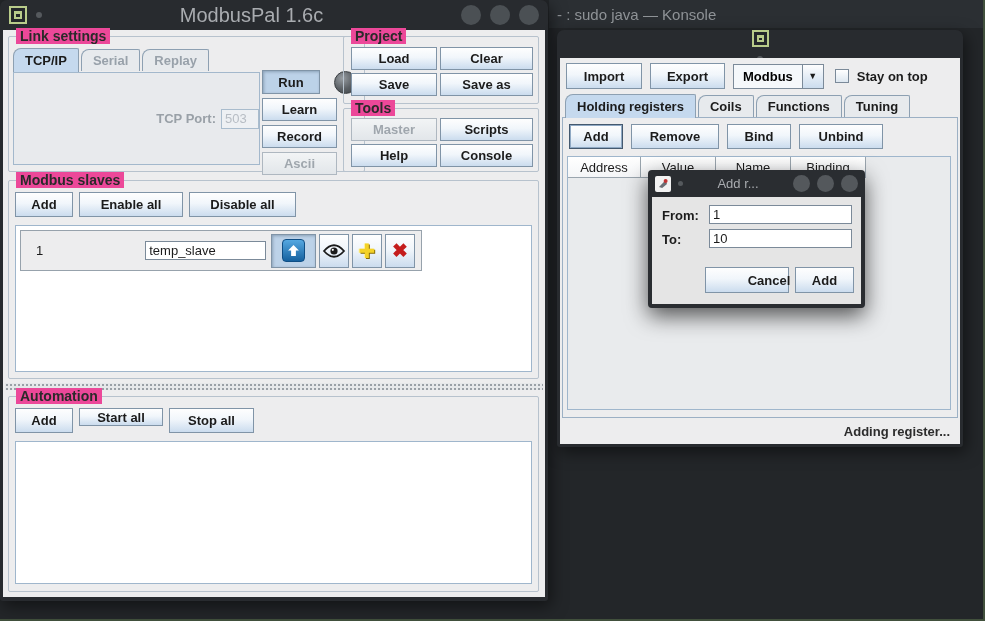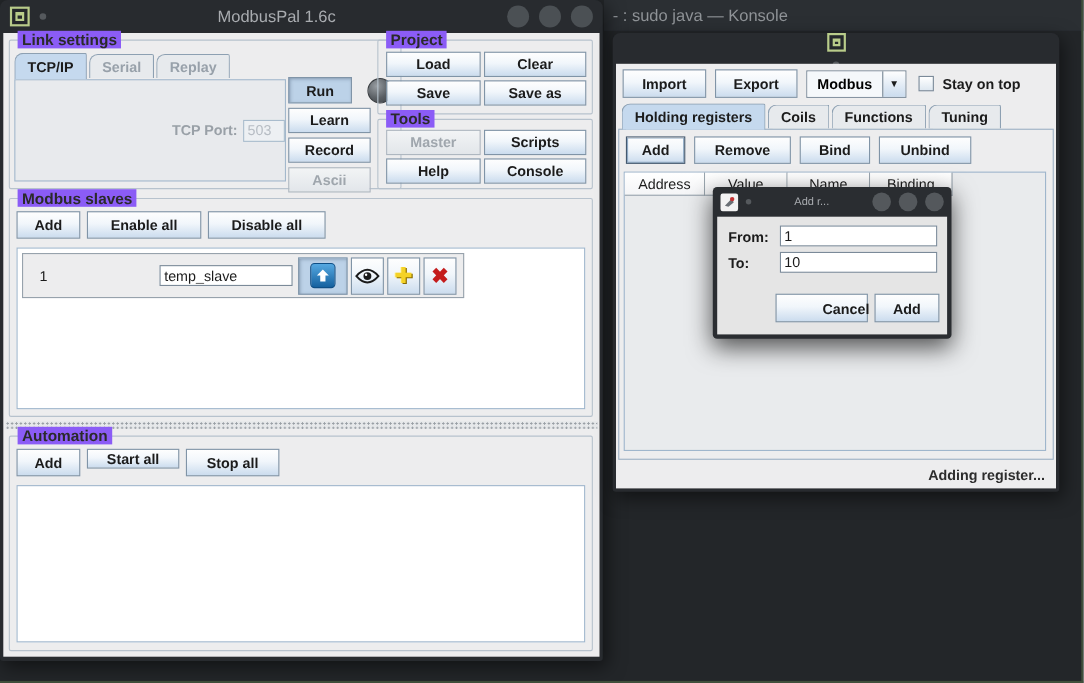--- a/index.html
+++ b/index.html
@@ -3,40 +3,40 @@
 <meta charset="utf-8">
 <style>
   * { box-sizing: border-box; margin: 0; padding: 0; }
   html,body { width:985px; height:621px; overflow:hidden; }
   body { position:relative; background:#232629; font-family:"Liberation Sans",sans-serif; }
 
   
   .win { position:absolute; background:#282b2f; border-radius:7px 7px 3px 3px;
          box-shadow: 3px 5px 16px rgba(0,0,0,.5); }
   .tbar { display:flex; align-items:center; gap:9px; padding:0 9px; height:30px;
-          color:#a9acb0; font-size:15px; }
+          color:#a9acb0; font-size:20px; }
   .tbar .wtitle { flex:1; text-align:center; white-space:nowrap; overflow:hidden; }
   .appicon { width:18px; height:18px; border:2px solid #b9cc8a; background:#24272a;
              display:flex; align-items:center; justify-content:center; flex:none; }
   .appicon i { display:block; width:8px; height:8px; border:2px solid #b9cc8a; border-top-width:3px; }
   .tdot { width:6px; height:6px; border-radius:50%; background:#55595d; flex:none; }
   .wcirc { width:20px; height:20px; border-radius:50%; background:#4b5054; flex:none; }
   .wbody { position:absolute; background:#ededee; left:3px; right:3px; top:30px; bottom:4px; }
 
   
   .jb { display:inline-flex; align-items:center; justify-content:center;
         font:bold 13px "Liberation Sans",sans-serif; color:#1b1b1b;
         background:linear-gradient(to bottom,#fefefe 0%,#f1f6fb 45%,#cbdcee 100%);
         border:1px solid #8094a7; cursor:default; white-space:nowrap; }
   .jb.disabled { color:#9fa6ad; background:linear-gradient(#f2f4f5,#e2e6ea); border-color:#aeb7c0; }
   .jb.selected { background:#bcd2e8; box-shadow:inset 1px 1px 3px rgba(80,100,125,.45); }
   .jb.focused  { border-color:#44596f; box-shadow:inset 0 0 0 1px #8fa9c4; }
 
   .group { position:absolute; border:1px solid #b7c2cd; border-radius:2px; }
-  .gtitle { position:absolute; top:-9px; left:7px; background:#8b5cf6; padding:0 4px;
+  .gtitle { position:absolute; top:-9px; left:7px; background:#ec4899; padding:0 4px;
             font:bold 14px "Liberation Sans",sans-serif; color:#2a2a2a; white-space:nowrap; }
 
   .jtab { display:inline-flex; align-items:center; padding:2px 11px 3px; height:22px;
           font:bold 13px "Liberation Sans",sans-serif; color:#1b1b1b;
           background:#e7eaed; border:1px solid #8da0b2; border-bottom:none;
           border-radius:8px 2px 0 0; margin-right:2px; position:relative; }
   .jtab.sel { background:#c5d9ee; height:24px; z-index:2; }
   .jtab.dim { color:#98a1aa; }
   .tabsrow { position:absolute; display:flex; align-items:center; }
 
@@ -262,21 +262,21 @@
     </div>
 
     <div style="position:absolute;left:0;right:0;bottom:0;height:25px;display:flex;align-items:center;justify-content:flex-end;padding-right:10px;">
       <span class="lbl" style="color:#2c2c2c;">Adding register...</span>
     </div>
 
   </div>
 </div>
 
 <div class="win" style="left:648px;top:170px;width:217px;height:138px;background:#2a2d31;box-shadow:0 8px 22px rgba(0,0,0,.65);z-index:10;border-radius:4px;">
-  <div class="tbar" style="height:27px;padding:0 7px;gap:7px;font-size:10px;">
+  <div class="tbar" style="height:27px;padding:0 7px;gap:7px;font-size:13px;">
     <span style="width:16px;height:16px;background:#f2f2f2;border-radius:2px;display:flex;align-items:center;justify-content:center;flex:none;">
       <svg width="12" height="12" viewBox="0 0 12 12">
           <path d="M2 9 L8.5 2.2 L10 6 L5.2 10 Z" fill="#6a6f75"></path>
           <circle cx="8.6" cy="3" r="2" fill="#c23333"></circle>
         </svg>
     </span>
     <span class="tdot" style="width:5px;height:5px;"></span>
     <span class="wtitle">Add r...</span>
     <span class="wcirc" style="width:17px;height:17px;background:#54585c;"></span>
     <span class="wcirc" style="width:17px;height:17px;background:#54585c;"></span>

